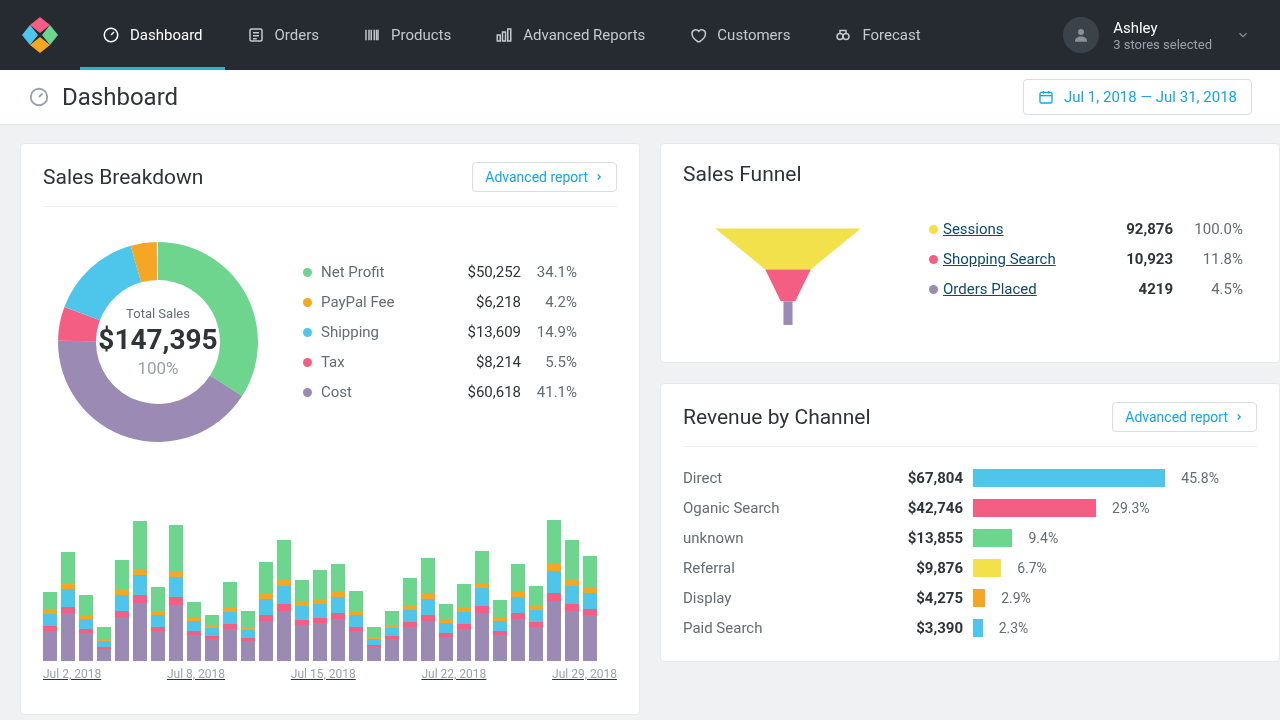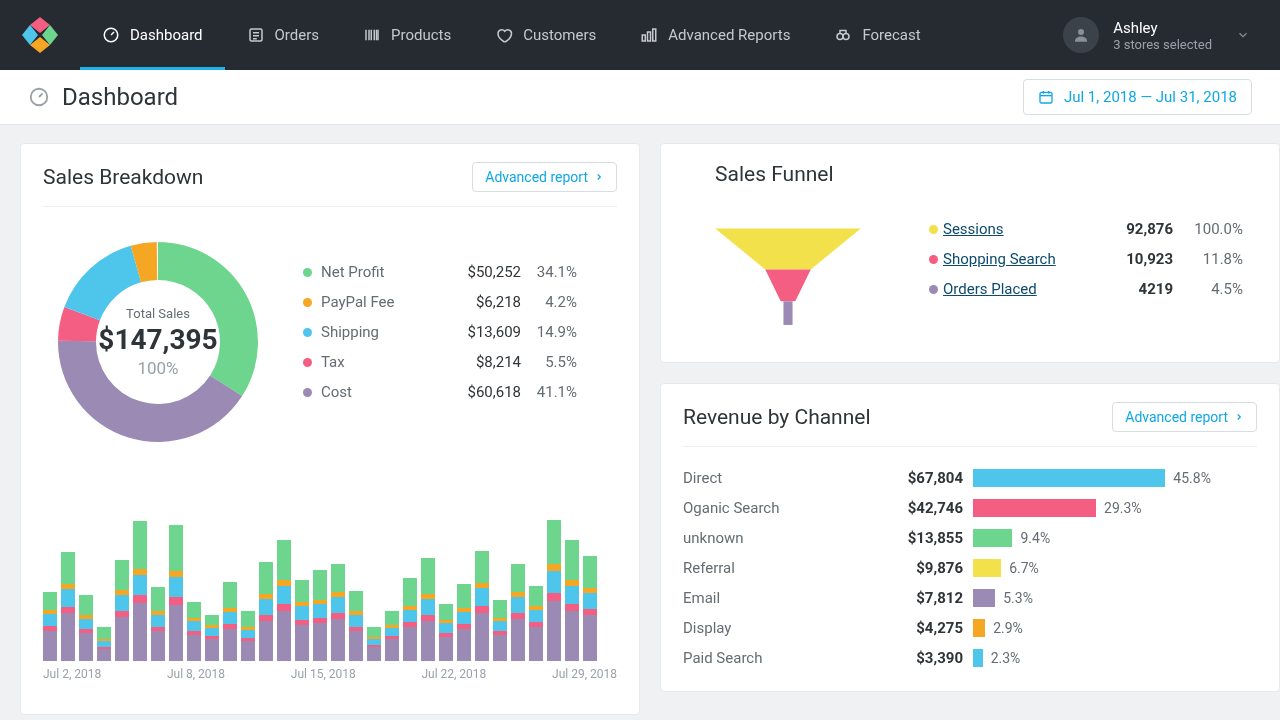--- a/index.html
+++ b/index.html
@@ -41,40 +41,40 @@
 .ts-value { font-size:28px; font-weight:700; color:#2f3438; margin-top:2px; }
 .ts-pct { font-size:17px; color:#9aa1a8; margin-top:2px; }
 
 .legend { flex:1; padding-top:30px; }
 .legend-row { display:grid; grid-template-columns:18px 110px 90px 56px; align-items:center; height:30px; font-size:15px; }
 .dot { width:9px; height:9px; border-radius:50%; }
 .legend-label { color:#656c73; }
 .legend-val { font-weight:400; text-align:right; }
 .legend-pct { text-align:right; color:#656c73; }
 
-.barchart { margin-top:24px; }
+.barchart { margin-top:24px;text-decoration:underline; }
 .bars { display:flex; align-items:flex-end; gap:4px; height:180px; }
 .bar { width:14px; display:flex; flex-direction:column-reverse; }
 .seg { width:100%; }
 .xaxis { display:flex; justify-content:space-between; font-size:12px; color:#9aa1a8; margin-top:6px; }
 
 .right-col { display:flex; flex-direction:column; gap:20px; }
 
 .funnel-body { display:flex; gap:50px; padding:28px 14px 10px; }
 .funnel-legend { flex:1; }
 .funnel-row { display:grid; grid-template-columns:14px 150px 80px 70px; align-items:center; height:30px; font-size:15px; }
 .fr-label { color:#0c4a6e;text-decoration:underline; }
 .fr-v1 { font-weight:700; text-align:right; }
 .fr-v2 { text-align:right; color:#656c73; }
 
 .channel-body { padding-top:16px; }
 .ch-row { display:grid; grid-template-columns:170px 100px 1fr; align-items:center; height:30px; font-size:15px; gap:10px; }
 .ch-label { color:#656c73; }
 .ch-val { font-weight:700; text-align:right; }
-.ch-bar-wrap { display:flex; align-items:center; gap:8px; }
+.ch-bar-wrap { display:flex; align-items:center; gap:16px; }
 .ch-bar { height:18px; }
 .ch-pct { color:#656c73; font-size:14px; }
 </style>
 </head>
 <body>
 
 <div class="topnav">
   <svg class="logo" viewBox="0 0 40 40">
     <polygon points="20,2 30,10 20,18 10,10" fill="#f35e82"></polygon>
     <polygon points="30,10 38,20 30,30 22,20" fill="#6ed58f"></polygon>
@@ -118,36 +118,36 @@
               <line x1="20" y1="5" x2="20" y2="19"></line>
             </svg>
           </span>
           <span class="nav-label">Products</span>
         </div>
       </div>
       <div class="nav-item">
         <div class="nav-inner">
           <span class="nav-icon">
             <svg width="18" height="18" viewBox="0 0 24 24" fill="none" stroke="currentColor" stroke-width="2">
-              <path d="M12 21s-8-5-8-11a5 5 0 0 1 9-3 5 5 0 0 1 9 3c0 6-8 11-8 11z"></path>
+              <rect x="3" y="12" width="4" height="8"></rect>
+              <rect x="10" y="8" width="4" height="12"></rect>
+              <rect x="17" y="4" width="4" height="16"></rect>
             </svg>
           </span>
-          <span class="nav-label">Customers</span>
+          <span class="nav-label">Advanced Reports</span>
         </div>
       </div>
       <div class="nav-item">
         <div class="nav-inner">
           <span class="nav-icon">
             <svg width="18" height="18" viewBox="0 0 24 24" fill="none" stroke="currentColor" stroke-width="2">
-              <rect x="3" y="12" width="4" height="8"></rect>
-              <rect x="10" y="8" width="4" height="12"></rect>
-              <rect x="17" y="4" width="4" height="16"></rect>
+              <path d="M12 21s-8-5-8-11a5 5 0 0 1 9-3 5 5 0 0 1 9 3c0 6-8 11-8 11z"></path>
             </svg>
           </span>
-          <span class="nav-label">Advanced Reports</span>
+          <span class="nav-label">Customers</span>
         </div>
       </div>
       <div class="nav-item">
         <div class="nav-inner">
           <span class="nav-icon">
             <svg width="18" height="18" viewBox="0 0 24 24" fill="none" stroke="currentColor" stroke-width="2">
               <circle cx="8" cy="14" r="4"></circle>
               <circle cx="16" cy="14" r="4"></circle>
               <path d="M8 10V6h8v4"></path>
             </svg>
@@ -478,21 +478,21 @@
           <span>Jul 8, 2018</span>
           <span>Jul 15, 2018</span>
           <span>Jul 22, 2018</span>
           <span>Jul 29, 2018</span>
         </div>
     </div>
   </div>
 
   <div class="right-col">
     <div class="card">
-      <div class="card-head" style="border:none;padding-bottom:0;margin-left:32px;">
+      <div class="card-head" style="border:none;padding-bottom:0;">
         <div class="card-title">Sales Funnel</div>
       </div>
       <div class="funnel-body">
         <svg width="200" height="120" viewBox="0 0 200 120">
           <polygon points="20,10 180,10 125,55 75,55" fill="#f3e14b"></polygon>
           <polygon points="75,55 125,55 108,90 92,90" fill="#f35e82"></polygon>
           <rect x="95" y="90" width="10" height="26" fill="#9b8bb4"></rect>
         </svg>
         <div class="funnel-legend" id="funnel-legend">
             <div class="funnel-row">
@@ -554,28 +554,20 @@
           </div>
           <div class="ch-row">
             <span class="ch-label">Referral</span>
   <span class="ch-val">$9,876</span>
   <span class="ch-bar-wrap">
               <span class="ch-bar" style="width:28.14px;background:#f3e14b"></span>
               <span class="ch-pct">6.7%</span>
             </span>
           </div>
           <div class="ch-row">
-            <span class="ch-label">Email</span>
-  <span class="ch-val">$7,812</span>
-  <span class="ch-bar-wrap">
-              <span class="ch-bar" style="width:22.26px;background:#9b8bb4"></span>
-              <span class="ch-pct">5.3%</span>
-            </span>
-          </div>
-          <div class="ch-row">
             <span class="ch-label">Display</span>
   <span class="ch-val">$4,275</span>
   <span class="ch-bar-wrap">
               <span class="ch-bar" style="width:12.18px;background:#f5a623"></span>
               <span class="ch-pct">2.9%</span>
             </span>
           </div>
           <div class="ch-row">
             <span class="ch-label">Paid Search</span>
   <span class="ch-val">$3,390</span>

